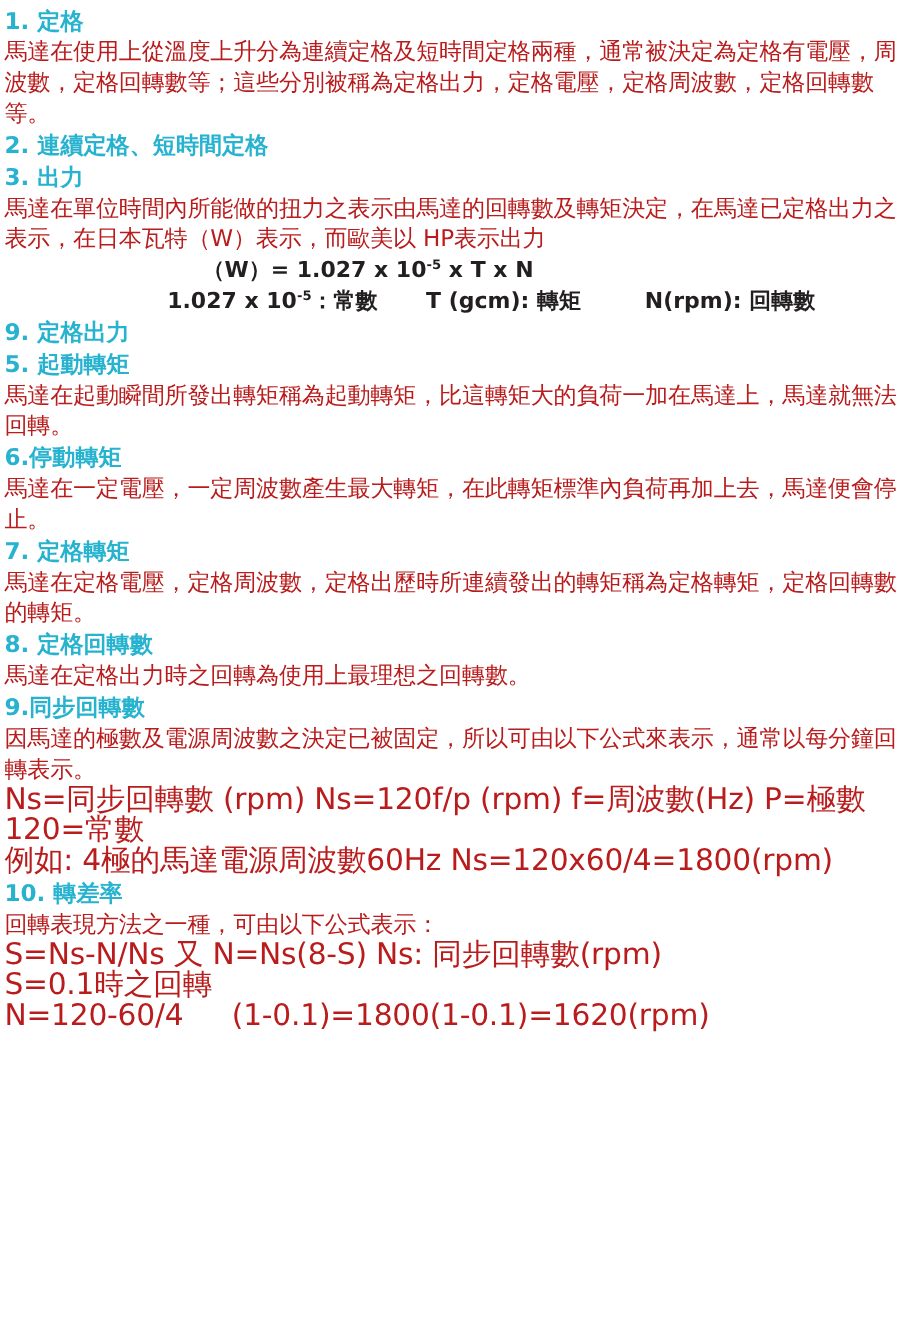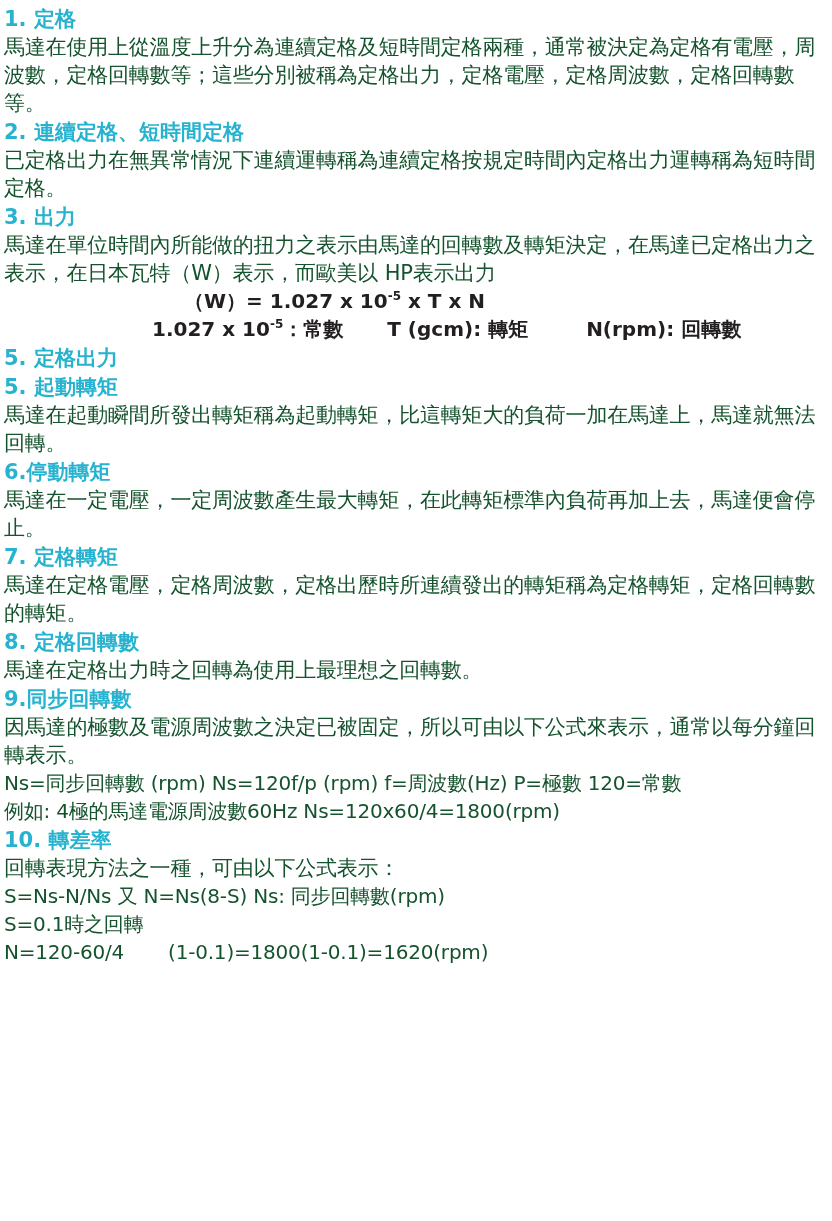--- a/index.html
+++ b/index.html
@@ -21,21 +21,21 @@
   }
   .heading {
     color: #27b3cf;
     font-weight: bold;
     font-size: 21px;
     line-height: 27px;
     margin: 2px 0 0 0;
     letter-spacing: 0px;
   }
   .para {
-    color: #14532d;
+    color: #b91c1c;
     font-size: 21px;
     line-height: 28px;
     margin: 0;
     letter-spacing: -0.2px;
   }
   .formula-line {
     color: #231f20;
     font-size: 20px;
     line-height: 28px;
     margin: 0;
@@ -44,47 +44,46 @@
   .indent-big { padding-left: 180px; }
   .indent-mid { padding-left: 148px; }
   .sup {
     font-size: 12px;
     vertical-align: super;
     line-height: 0;
   }
   .gap-md { display: inline-block; width: 44px; }
   .gap-lg { display: inline-block; width: 58px; }
   .small-note {
-    font-size: 20px;
+    font-size: 27px;
     line-height: 28px;
   }
 </style>
 </head>
 <body>
 
 <div class="page">
 
   <div class="heading">1. 定格</div>
   <div class="para">馬達在使用上從溫度上升分為連續定格及短時間定格兩種，通常被決定為定格有電壓，周波數，定格回轉數等；這些分別被稱為定格出力，定格電壓，定格周波數，定格回轉數等。</div>
 
   <div class="heading">2. 連續定格、短時間定格</div>
-  <div class="para">已定格出力在無異常情況下連續運轉稱為連續定格按規定時間內定格出力運轉稱為短時間定格。</div>
 
   <div class="heading">3. 出力</div>
   <div class="para">馬達在單位時間內所能做的扭力之表示由馬達的回轉數及轉矩決定，在馬達已定格出力之表示，在日本瓦特（W）表示，而歐美以 HP表示出力</div>
 
   <div class="formula-line indent-big">
     <span>（W）=  1.027 x 10</span><span class="sup">-5</span><span> x T x N</span>
   </div>
 
   <div class="formula-line indent-mid">
     <span>1.027 x 10</span><span class="sup">-5</span><span>：常數</span><span class="gap-md"></span><span>T (gcm): 轉矩</span><span class="gap-lg"></span><span>N(rpm): 回轉數</span>
   </div>
 
-  <div class="heading">5. 定格出力</div>
+  <div class="heading">9. 定格出力</div>
 
   <div class="heading">5. 起動轉矩</div>
   <div class="para">馬達在起動瞬間所發出轉矩稱為起動轉矩，比這轉矩大的負荷一加在馬達上，馬達就無法回轉。</div>
 
   <div class="heading">6.停動轉矩</div>
   <div class="para">馬達在一定電壓，一定周波數產生最大轉矩，在此轉矩標準內負荷再加上去，馬達便會停止。</div>
 
   <div class="heading">7. 定格轉矩</div>
   <div class="para">馬達在定格電壓，定格周波數，定格出歷時所連續發出的轉矩稱為定格轉矩，定格回轉數的轉矩。</div>
 

